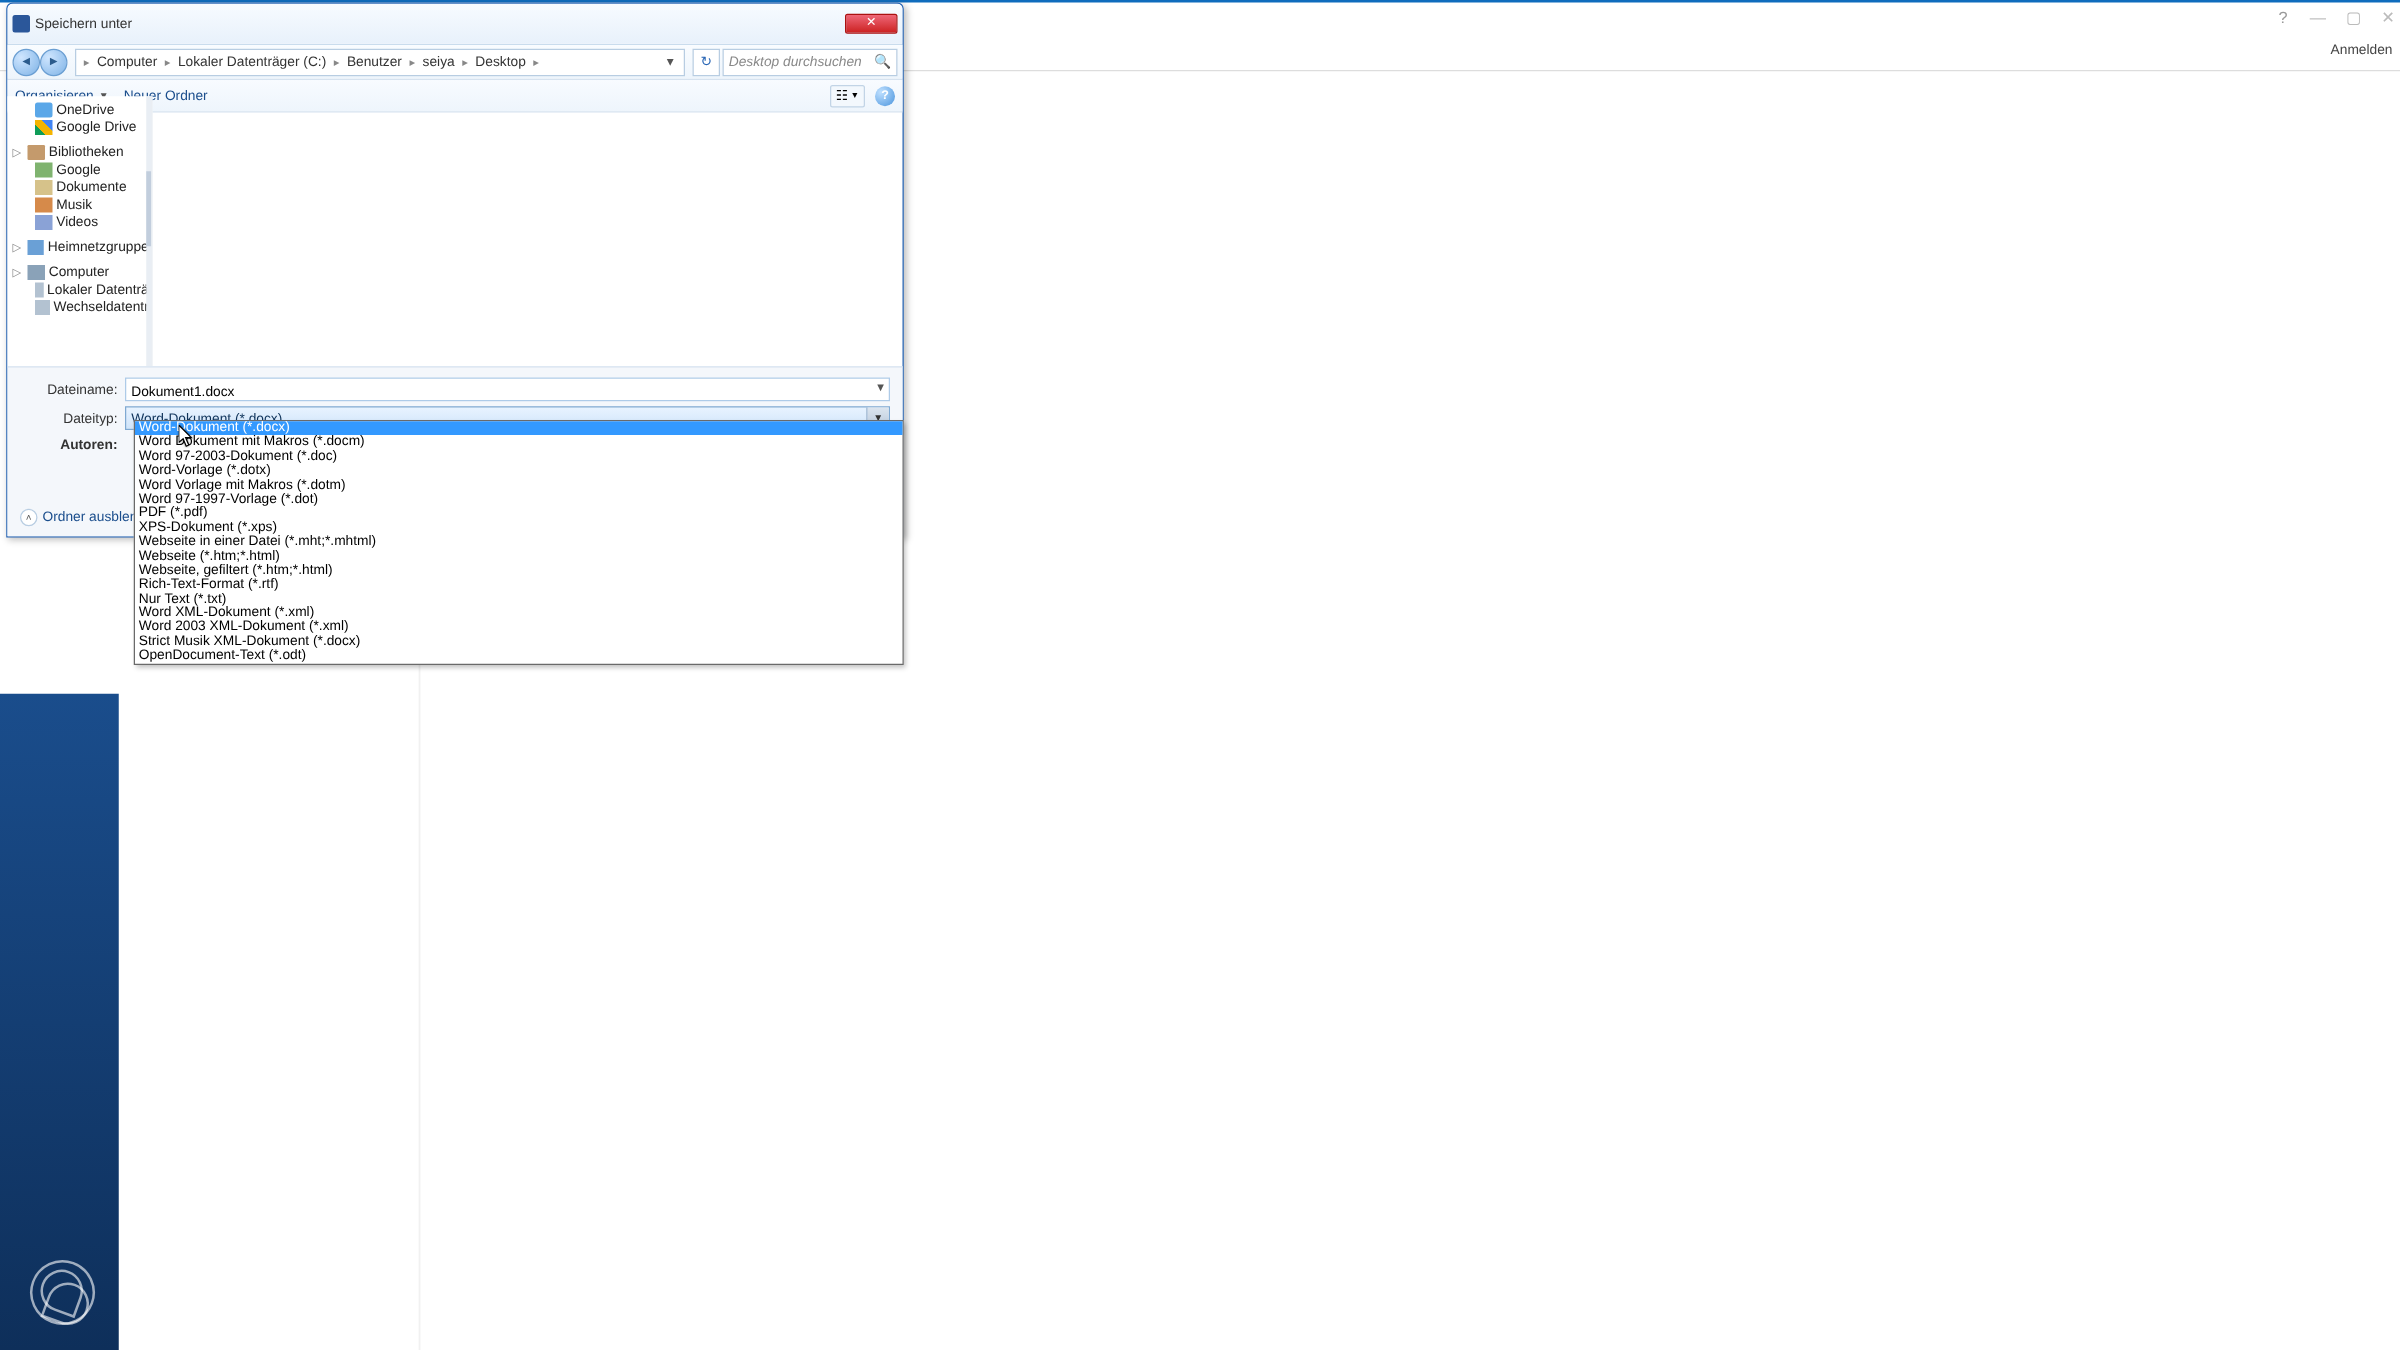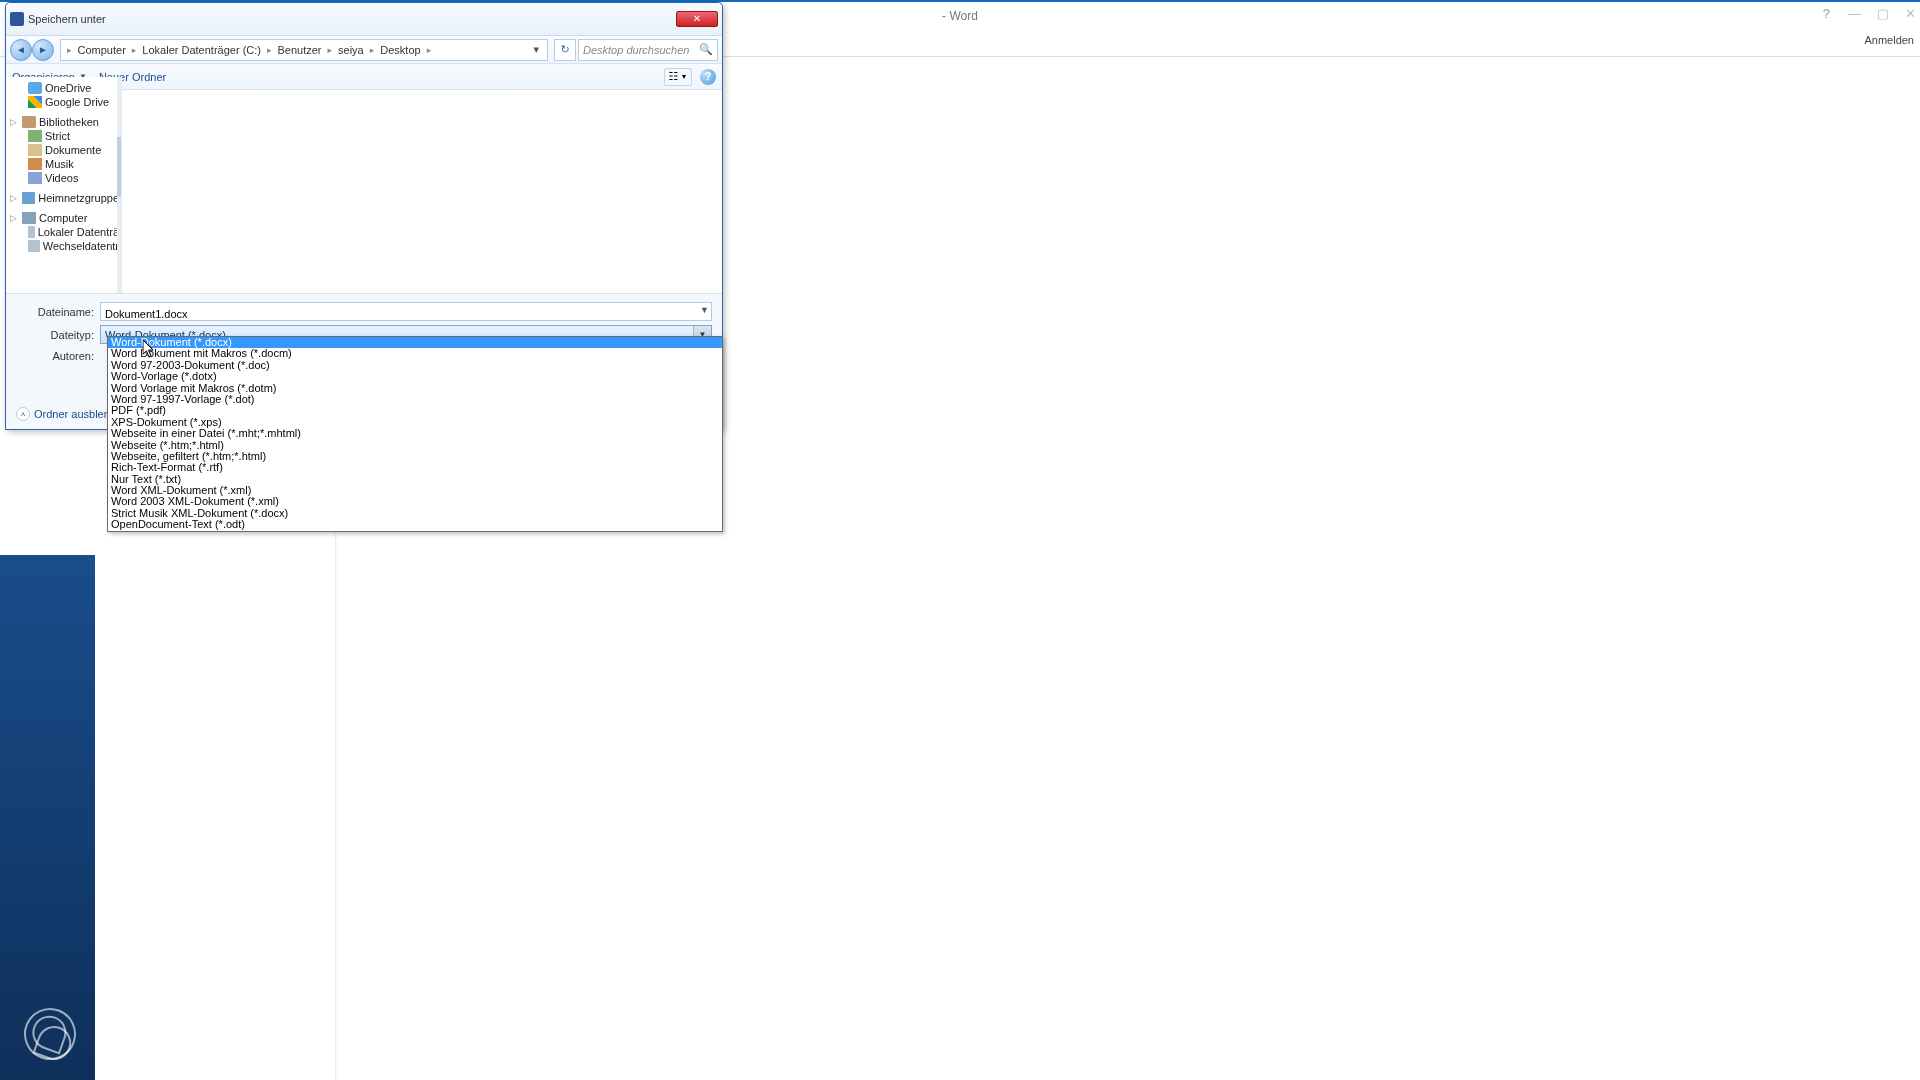--- a/index.html
+++ b/index.html
@@ -176,21 +176,21 @@
   background: linear-gradient(#e8f3ff,#cfe4fa);
   padding: 0 4px; display:flex; align-items:center; position:relative;
   color:#10345b;
 }
 .sel-open .dd {
   position:absolute; right:0; top:0; bottom:0; width:18px;
   background: linear-gradient(#dce5ef,#b8c8da);
   border-left:1px solid #9fb6cf; display:flex;align-items:center;justify-content:center;
   font-size:8px; color:#333;
 }
-.authors-row label { width:78px; text-align:right;}
+.authors-row label { width:78px; text-align:right;font-weight:bold;}
 .auth-area{ flex:1; display:flex; gap:40px; color:#666;}
 .hide-folders {
   position:absolute; left:10px; bottom:8px; display:flex; align-items:center; gap:4px;
   color:#1a4d8c;
 }
 .hide-folders .chev{
   width:14px;height:14px;border:1px solid #b8cde2;border-radius:50%;
   display:flex;align-items:center;justify-content:center;font-size:8px;color:#555;background:#fff;
 }
 
@@ -208,23 +208,20 @@
 .cursor {
   position:absolute; left:143px; top:340px; width:12px; height:18px; z-index:60;
   pointer-events:none;
 }
 .cursor svg { width:12px; height:18px; filter: drop-shadow(0 0 1px rgba(0,0,0,0.5));}
 </style>
 </head>
 <body>
 
 <div class="word-bg">
-  <div class="word-titlebar">
-    <span> - Word</span>
-  </div>
   <span class="word-help">?</span>
   <div class="word-winctrls">
     <span>—</span>
     <span>▢</span>
     <span>✕</span>
   </div>
   <div class="word-login">Anmelden</div>
   <div class="word-ribbon-line"></div>
   <div class="word-doc-edge"></div>
 </div>
@@ -290,21 +287,21 @@
           <span>Google Drive</span>
         </div>
 
       <div class="tnode lib">
           <span class="exp">▷</span>
           <span class="ticon ic-lib"></span>
           <span>Bibliotheken</span>
         </div>
       <div class="tnode indent">
           <span class="ticon ic-pic"></span>
-          <span>Strict</span>
+          <span>Google</span>
         </div>
       <div class="tnode indent">
           <span class="ticon ic-doc"></span>
           <span>Dokumente</span>
         </div>
       <div class="tnode indent">
           <span class="ticon ic-mus"></span>
           <span>Musik</span>
         </div>
       <div class="tnode indent">

